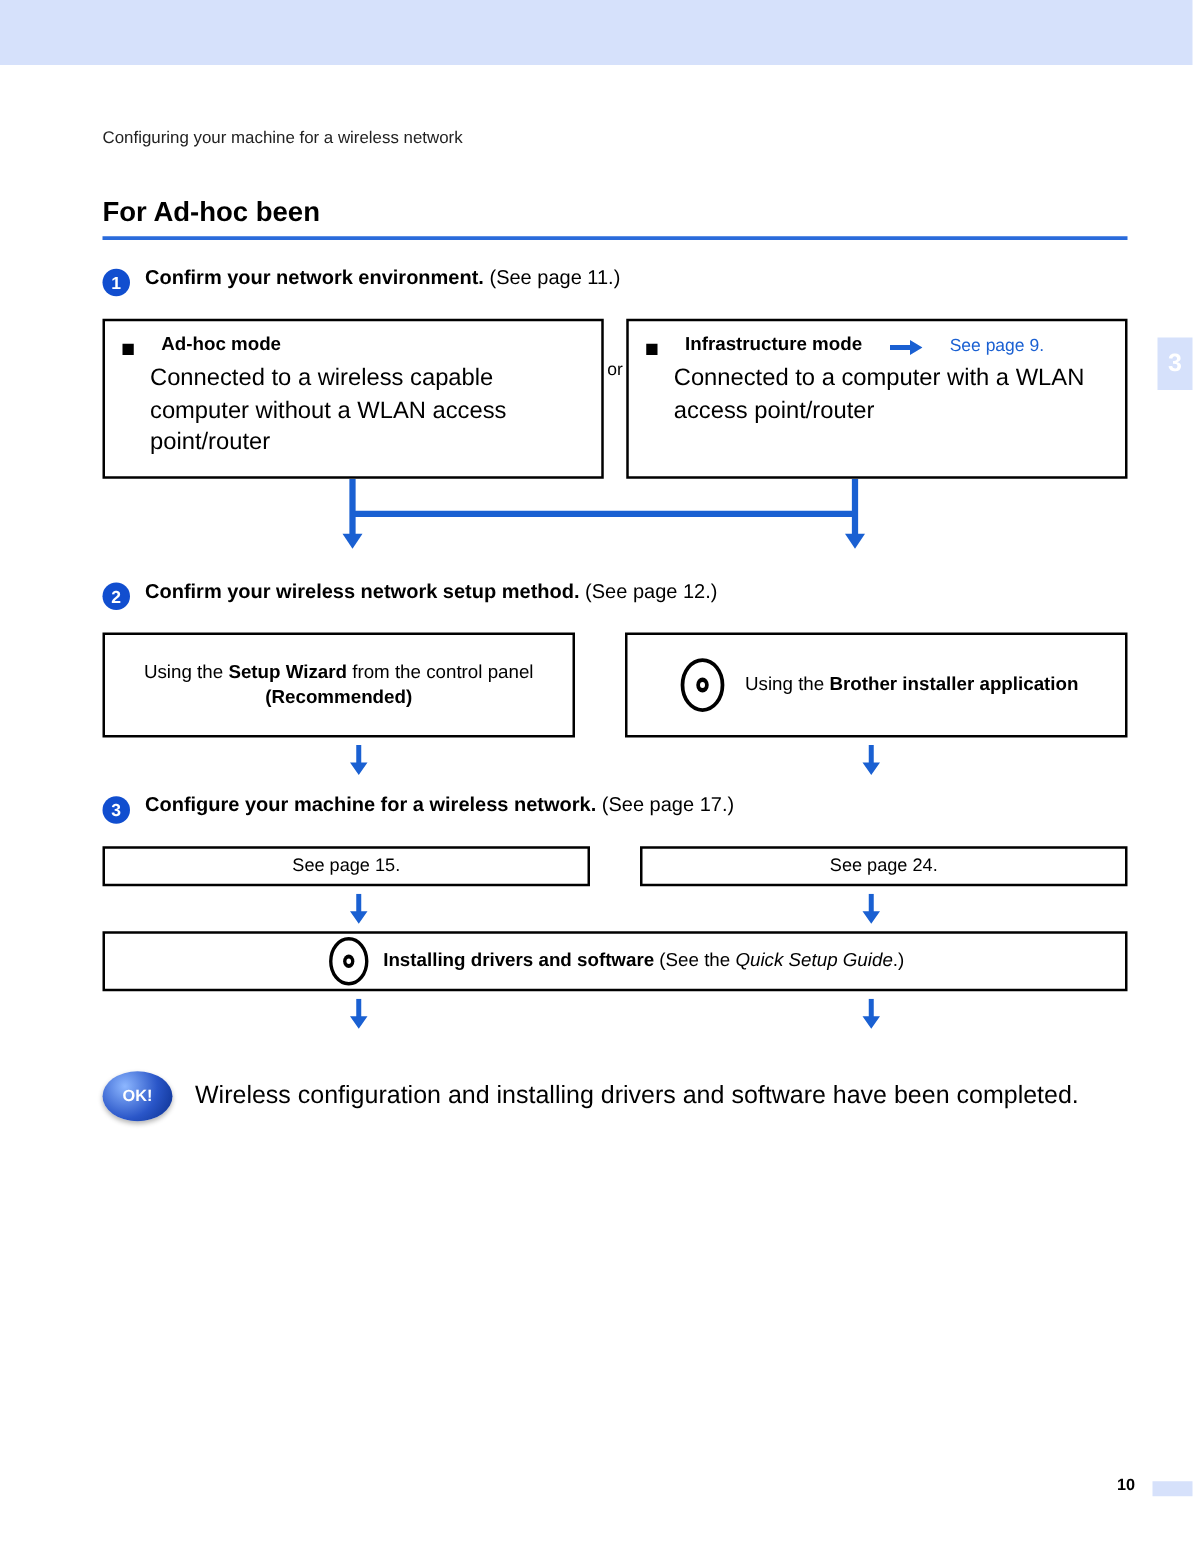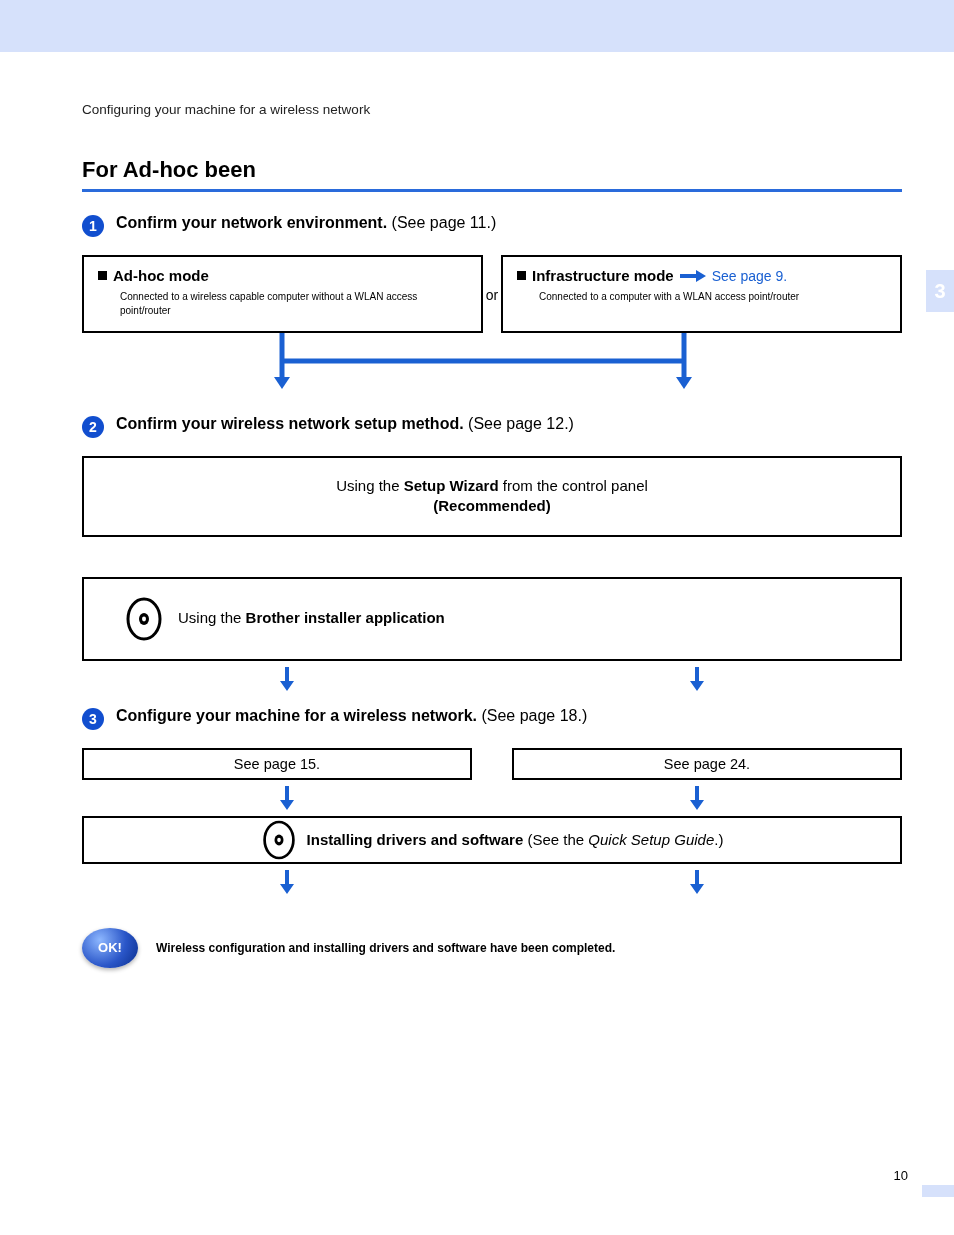--- a/index.html
+++ b/index.html
@@ -91,33 +91,33 @@
     font-size: 14px;
   }
   .box {
     border: 2.5px solid #000;
     padding: 10px 14px 14px 14px;
     flex: 1;
     background: #fff;
   }
   .box-title-row {
     display: flex;
-    align-items: center;
-    gap: 6px;
+    align-items: flex-end;
+    gap: 22px;
     font-size: 15px;
     margin-bottom: 6px;
   }
   .bullet-sq {
     width: 9px; height: 9px;
     background: #000;
     display: inline-block;
     flex: 0 0 auto;
   }
   .box-desc {
-    font-size: 10px;
+    font-size: 19px;
     margin-left: 22px;
     line-height: 1.35;
   }
   .link-arrow {
     color: #1a60d2;
     font-size: 14px;
   }
   .flow-svg { display:block; }
   .method-box {
     border: 2.5px solid #000;
@@ -169,27 +169,27 @@
     width: 56px; height: 40px;
     border-radius: 50%;
     background: radial-gradient(circle at 32% 30%, #8db7ff 0%, #2a56c8 55%, #082c8a 100%);
     color: #fff;
     font-size: 13px;
     font-weight: bold;
     display:flex; align-items:center; justify-content:center;
     box-shadow: 0 2px 4px rgba(0,0,0,0.3);
     flex: 0 0 auto;
   }
-  .ok-text { font-size: 12px; font-weight: bold; }
+  .ok-text { font-size: 20px; font-weight: normal; }
   .page-num {
     position: absolute;
     right: 46px;
-    bottom: 52px;
+    bottom: 40px;
     font-size: 13px;
-    font-weight: normal;
+    font-weight: bold;
   }
   .page-num-bar {
     position: absolute;
     right: 0;
     bottom: 38px;
     width: 32px;
     height: 12px;
     background: #d6e1fb;
   }
 </style>
@@ -245,21 +245,21 @@
     <path d="M594 44 l8 12 l8 -12 z" fill="#1a60d2"></path>
   </svg>
 
   <div class="step-row">
     <span class="step-num">2</span>
     <span class="step-text">
       <b>Confirm your wireless network setup method.</b><span> (See page 12.)</span>
     </span>
   </div>
 
-  <div class="two-col" style="gap:40px;flex-direction:column;">
+  <div class="two-col" style="gap:40px;">
     <div class="method-box">
       <span class="method-text">
         <span>Using the </span><b>Setup Wizard</b><span> from the control panel </span><br><b>(Recommended)</b>
       </span>
     </div>
     <div class="method-box" style="justify-content:flex-start; padding-left:40px;">
       <svg class="cd-icon" width="40" height="44" viewBox="0 0 40 44">
         <ellipse cx="20" cy="22" rx="16" ry="20" fill="#fff" stroke="#000" stroke-width="3"></ellipse>
         <ellipse cx="20" cy="22" rx="5" ry="6" fill="#000"></ellipse>
         <ellipse cx="20" cy="22" rx="2" ry="2.4" fill="#fff"></ellipse>
@@ -279,21 +279,21 @@
     <div class="col">
         <svg width="18" height="26" viewBox="0 0 18 26">
           <path d="M7 0 h4 v14 h5 l-7 10 l-7 -10 h5 z" fill="#1a60d2"></path>
         </svg>
       </div>
   </div>
 
   <div class="step-row" style="margin-top:10px;">
     <span class="step-num">3</span>
     <span class="step-text">
-      <b>Configure your machine for a wireless network.</b><span> (See page 18.)</span>
+      <b>Configure your machine for a wireless network.</b><span> (See page 17.)</span>
     </span>
   </div>
 
   <div class="two-col" style="gap:40px;">
     <div class="config-box">See page 15.</div>
     <div class="config-box">See page 24.</div>
   </div>
 
   <div class="arrow-between">
     <div class="col">

